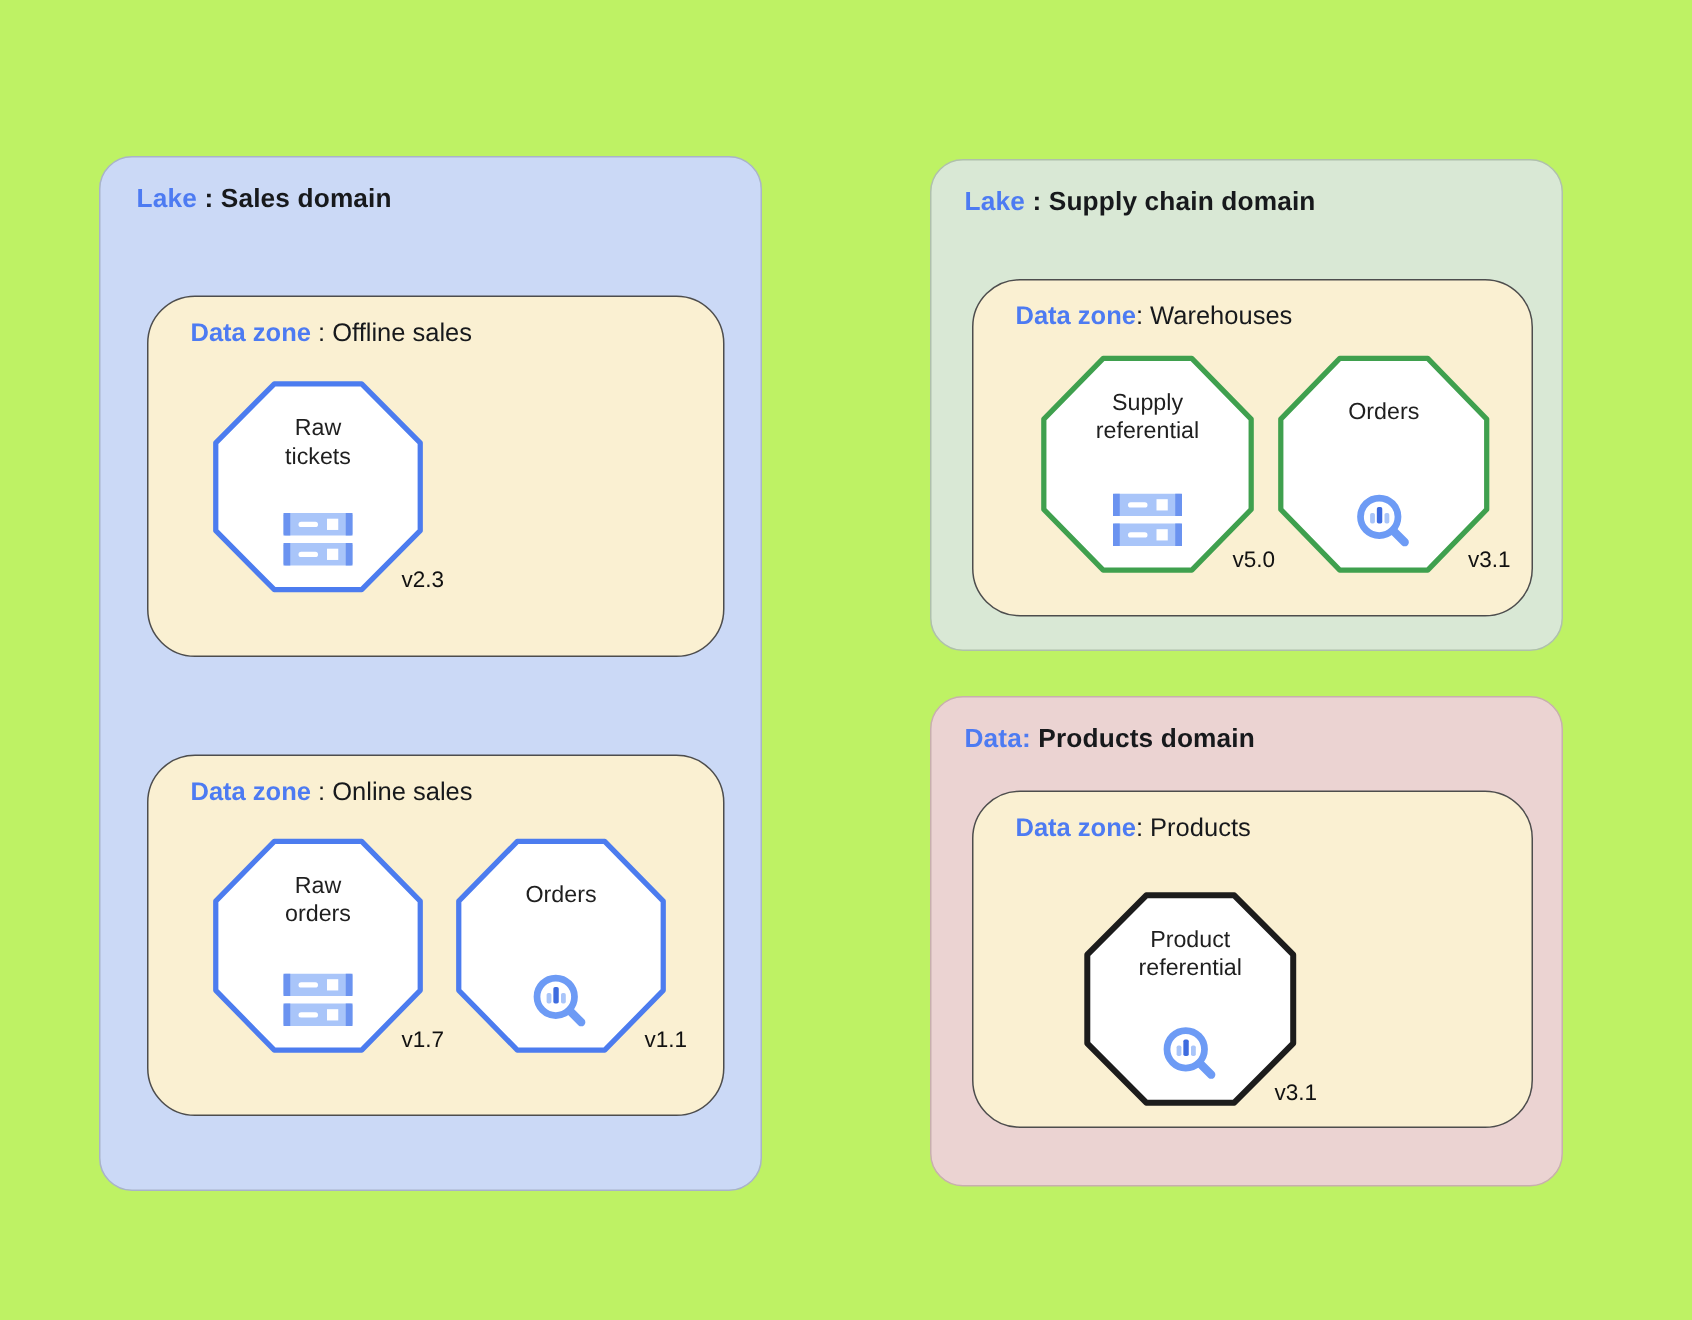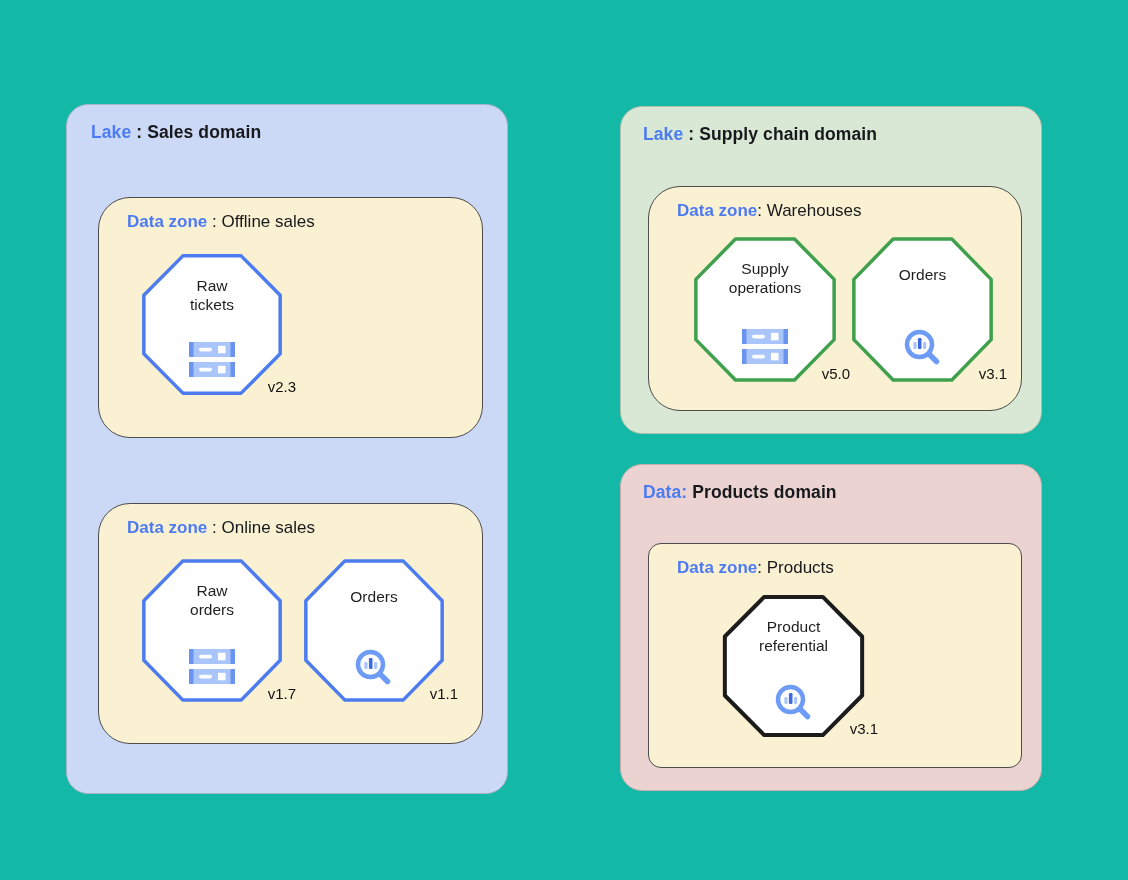--- a/index.html
+++ b/index.html
@@ -1,34 +1,34 @@
 <!DOCTYPE html>
 <html><head>
 <meta charset="utf-8">
 <style>
   html,body{margin:0;padding:0;background:#ffffff;}
   body{font-family:"Liberation Sans",sans-serif;color:#202124;}
-  .canvas{position:relative;width:1128px;height:880px;background:#14b8a6;overflow:hidden;}
+  .canvas{position:relative;width:1128px;height:880px;background:#bef264;overflow:hidden;}
 
   
   .lake{position:absolute;border-radius:22px;}
   #lake-sales{left:66px;top:104px;width:440px;height:688px;background:#CBD9F6;border:1px solid #A9B3C9;}
   #lake-supply{left:620px;top:106px;width:420px;height:326px;background:#D9E8D5;border:1px solid #AFC0AC;}
   #lake-product{left:620px;top:464px;width:420px;height:325px;background:#EBD3D2;border:1px solid #C8AFAE;}
 
   .lake-label{position:absolute;left:24px;top:17px;font-size:17.5px;font-weight:700;letter-spacing:.1px;white-space:nowrap;}
   .lake-label .prefix{color:#4D7BF2;}
   .lake-label .rest{color:#17191c;white-space:pre;}
 
   
   .zone{position:absolute;background:#FAF0D2;border:1.5px solid #4D4D4D;border-radius:32px;}
   #zone-offline{left:98px;top:197px;width:383px;height:239px;}
   #zone-online{left:98px;top:503px;width:383px;height:239px;}
   #zone-warehouses{left:648px;top:186px;width:372px;height:223px;}
-  #zone-products{left:648px;top:543px;width:372px;height:223px;border-radius:13px;}
+  #zone-products{left:648px;top:527px;width:372px;height:223px;}
 
   .zone-label{position:absolute;left:28px;top:14px;font-size:17px;font-weight:400;white-space:nowrap;}
   .zone-label .prefix{color:#4D7BF2;font-weight:700;}
   .zone-label .rest{color:#17191c;white-space:pre;}
 
   
   .entity{position:absolute;}
   #oct-raw-tickets{left:141px;top:253px;width:142px;height:143px;}
   #oct-sales{left:303px;top:253px;width:142px;height:143px;}
   #oct-raw-orders{left:141px;top:558px;width:142px;height:145px;}
@@ -153,21 +153,21 @@
     <div class="zone-label">
       <span class="prefix">Data zone</span><span class="rest">: Warehouses</span>
     </div>
   </div>
 
   <div class="entity" id="oct-supply-operations">
     <svg class="oct-svg oct-green" viewBox="0 0 100 100" preserveAspectRatio="none">
         <polygon points="29.5,2 70.5,2 98,29.5 98,70.5 70.5,98 29.5,98 2,70.5 2,29.5"></polygon>
       </svg>
     <div class="entity-name two-line">Supply
-operations</div>
+referential</div>
     <svg class="entity-icon icon-server" width="48" height="36" viewBox="0 0 48 36">
       <g>
           <rect x="1" y="0" width="46" height="15" rx="1.5" fill="#A9C5F9"></rect>
           <rect x="1" y="0" width="4.5" height="15" fill="#6B93F0"></rect>
           <rect x="42.5" y="0" width="4.5" height="15" fill="#6B93F0"></rect>
           <rect x="11" y="5.8" width="13" height="3.6" rx="1.8" fill="#ffffff"></rect>
           <rect x="30" y="3.8" width="7.5" height="7.5" fill="#ffffff"></rect>
         </g>
       <g>
           <rect x="1" y="20" width="46" height="15" rx="1.5" fill="#A9C5F9"></rect>

